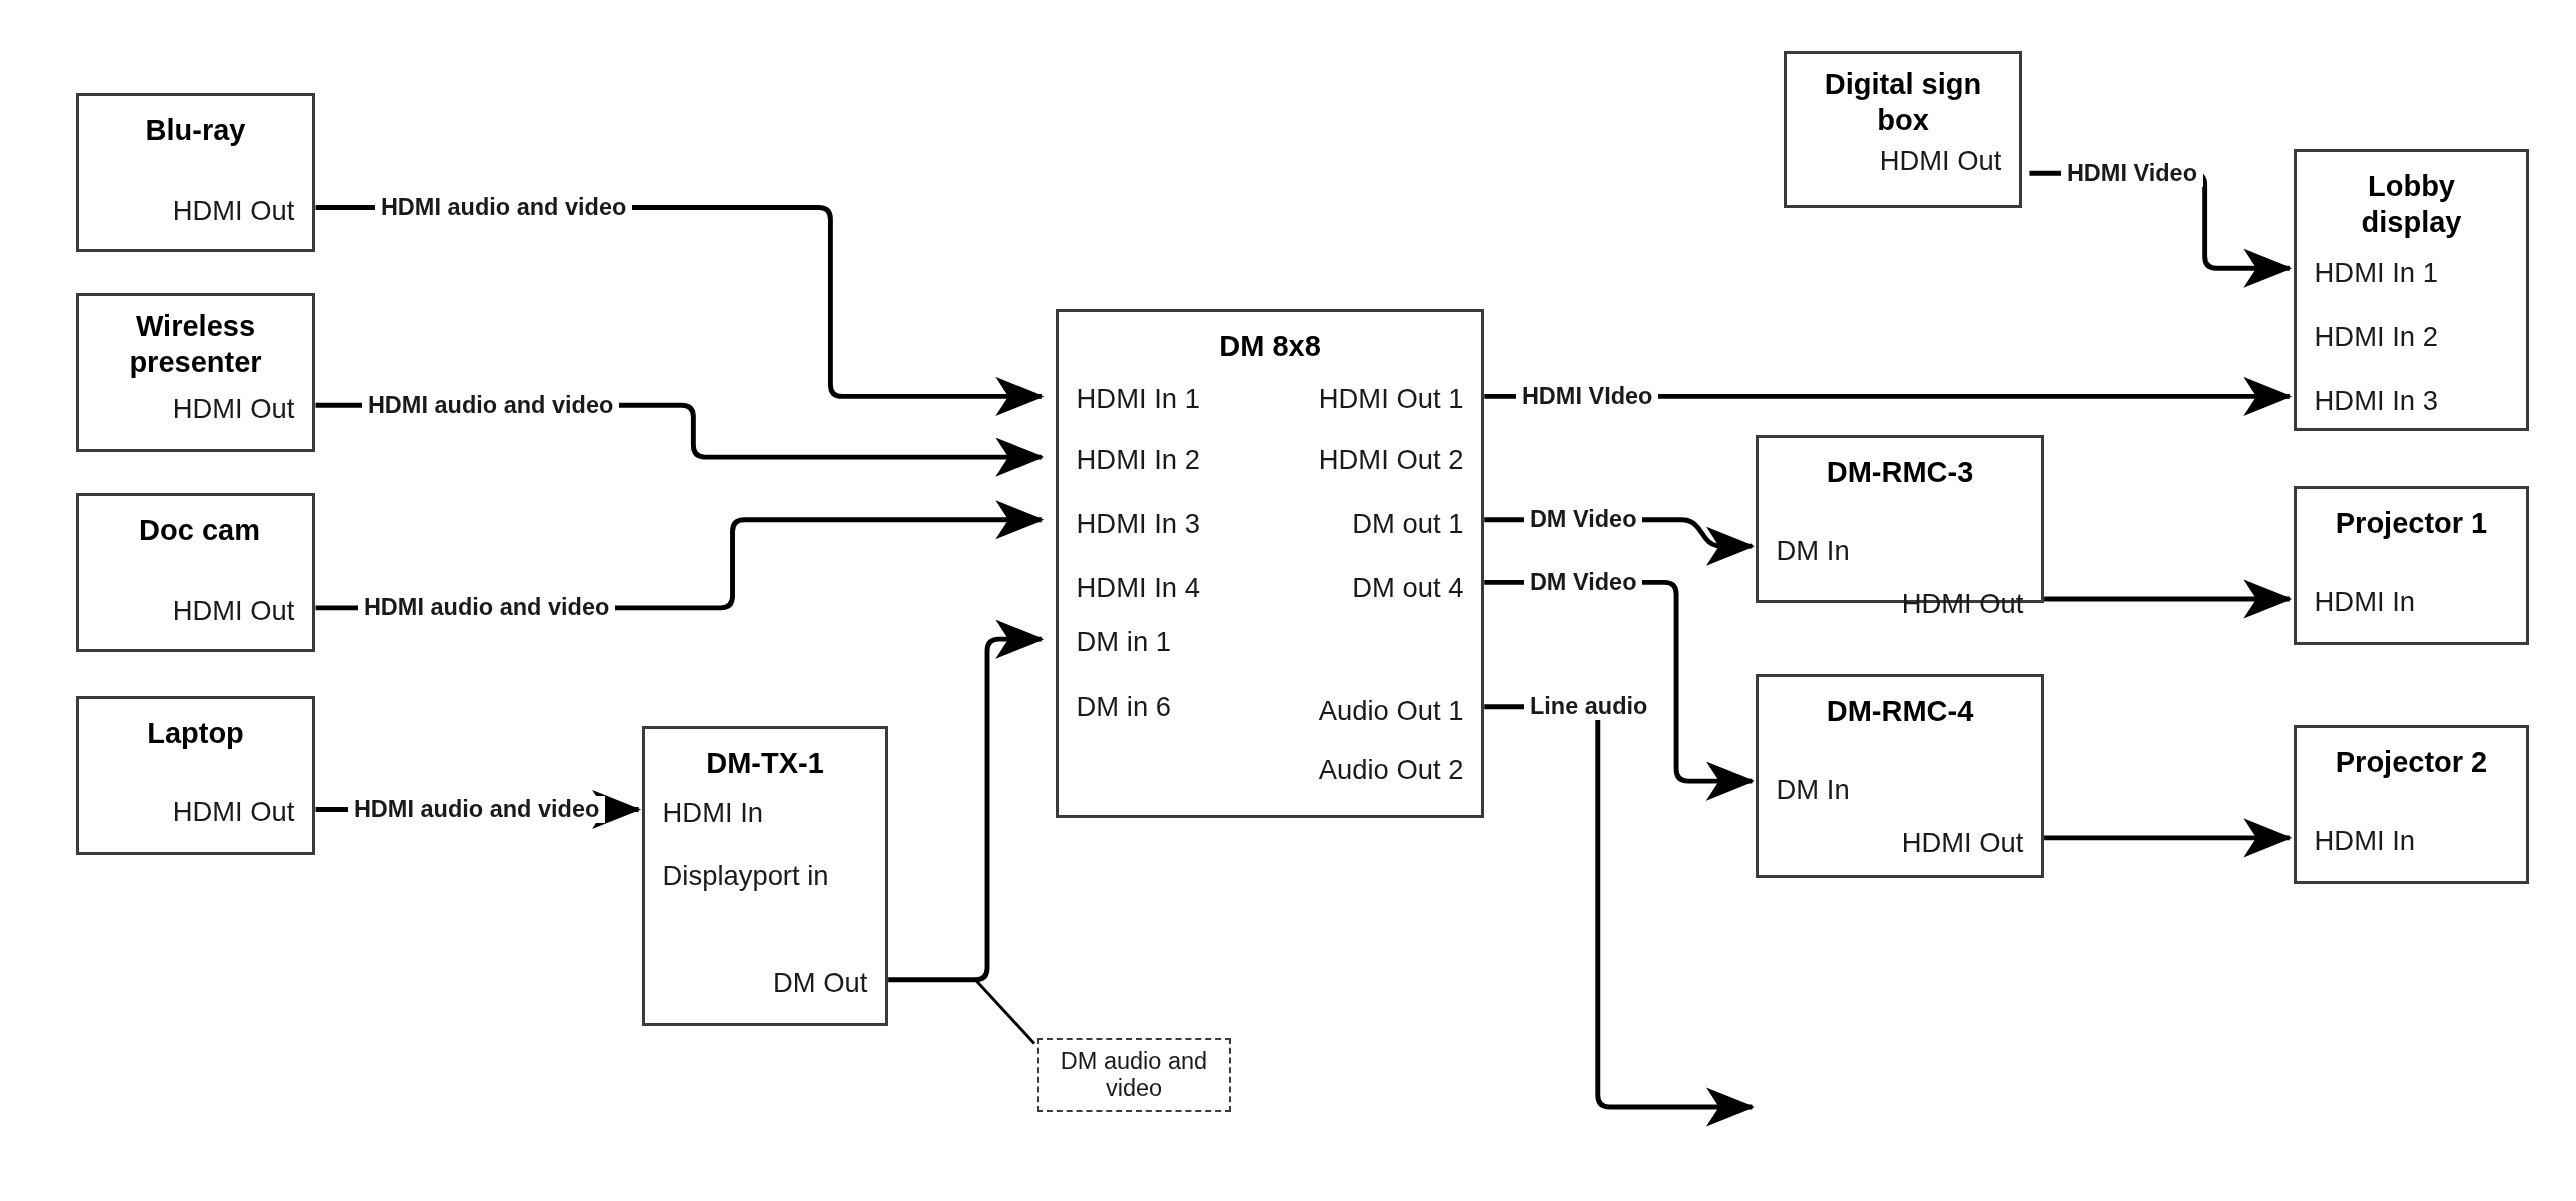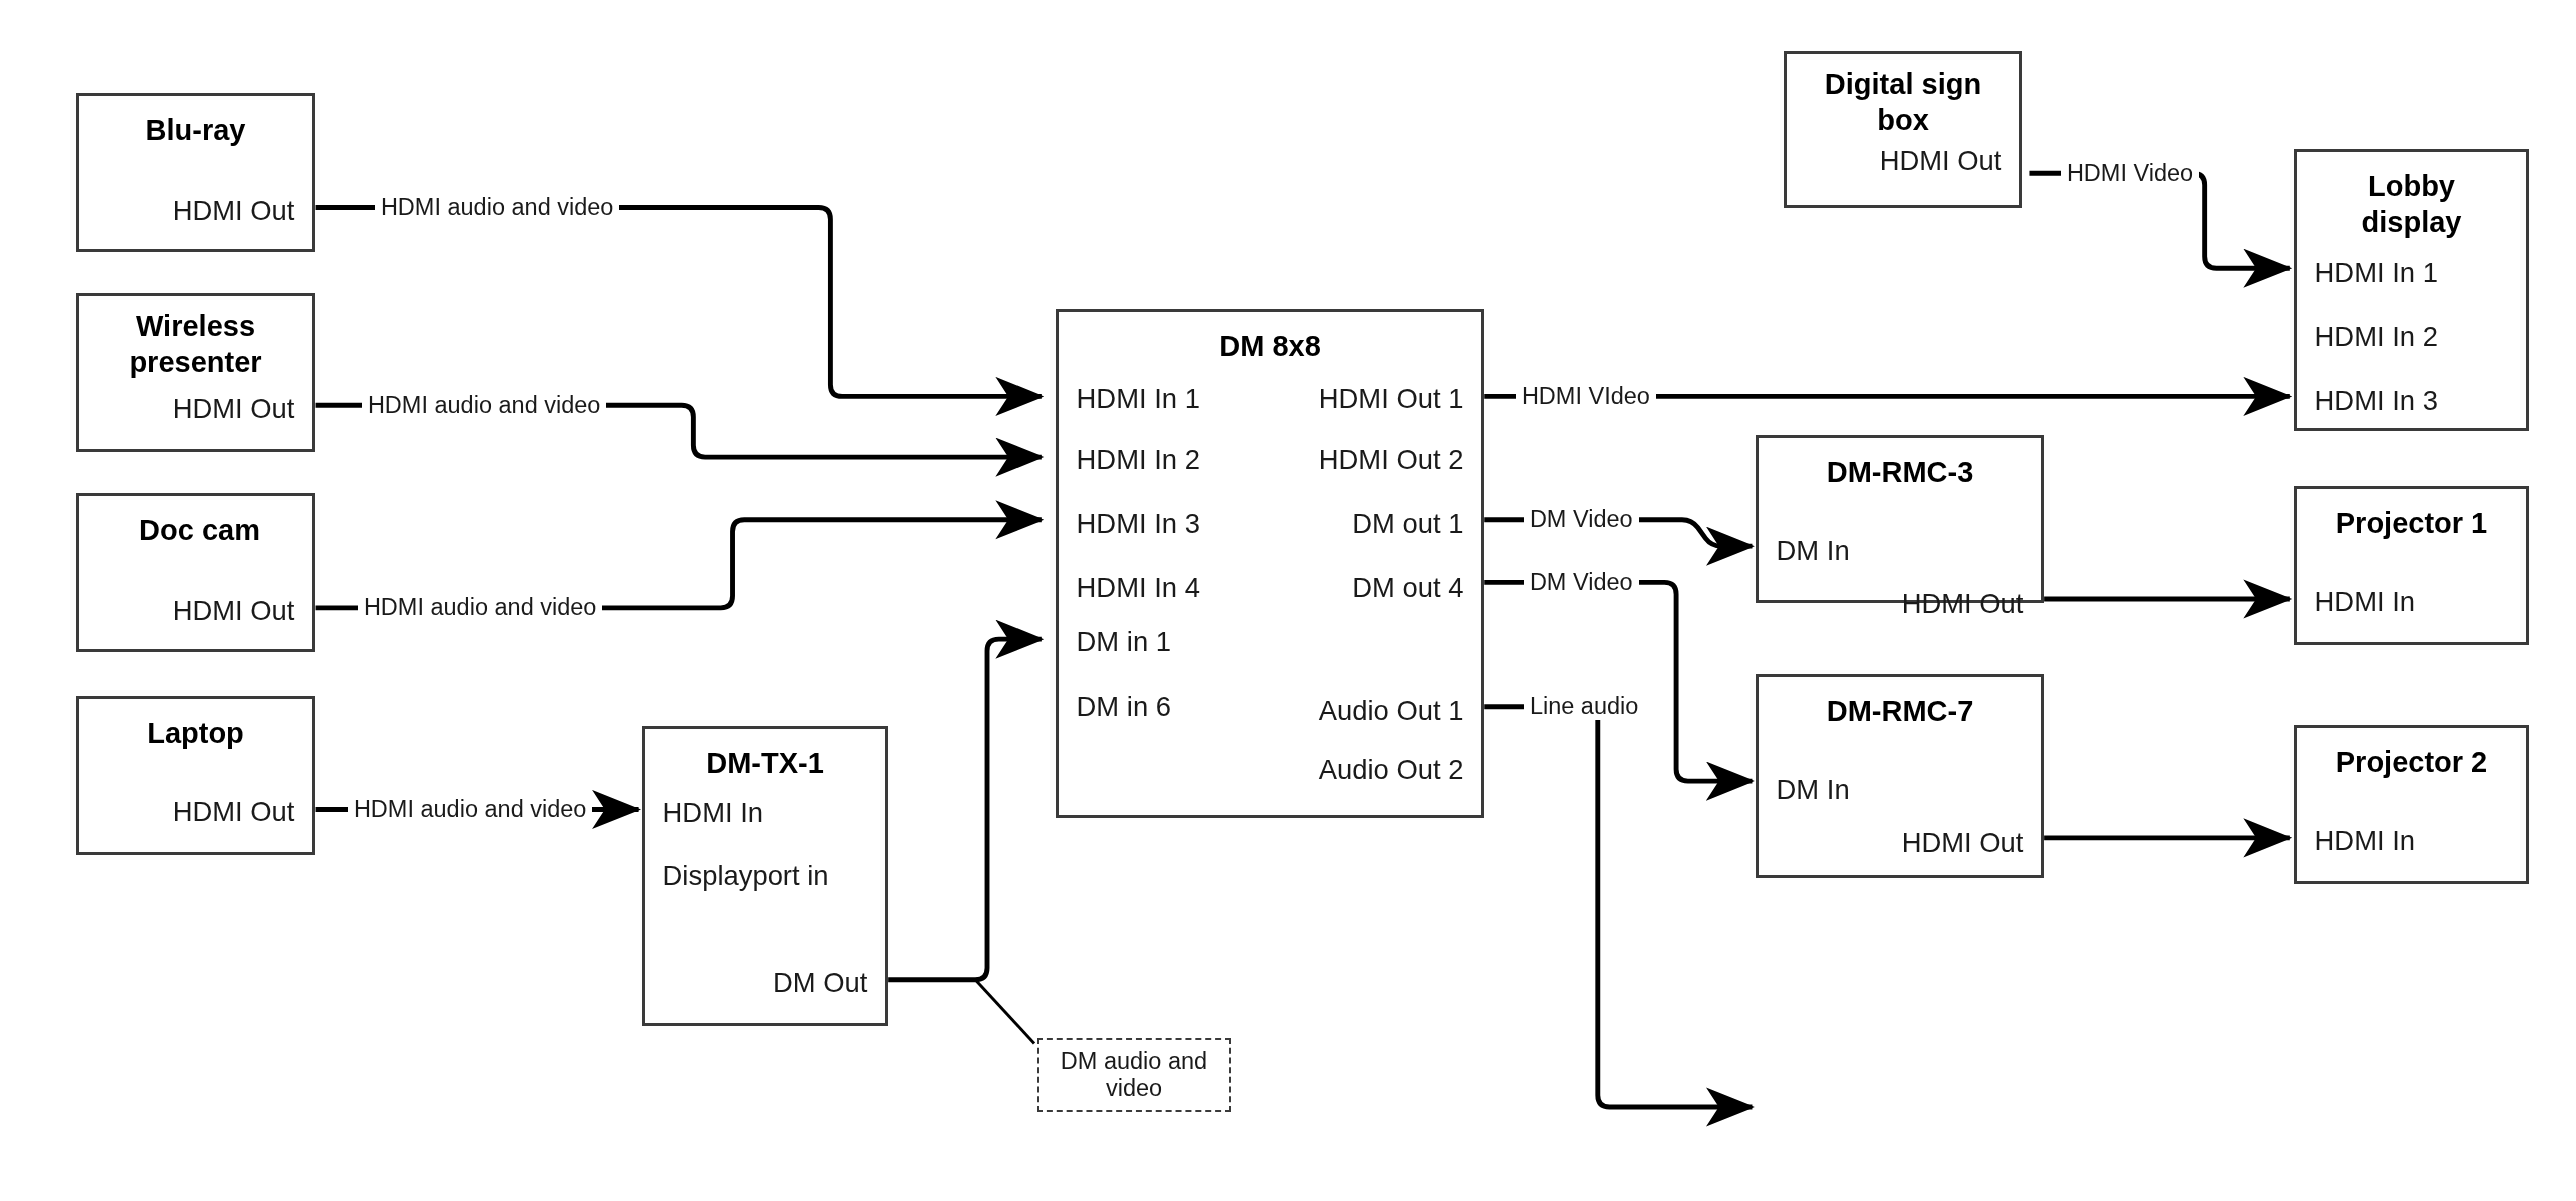--- a/index.html
+++ b/index.html
@@ -51,20 +51,21 @@
   .port.right { right: 17.6px; text-align: right; }
   .edge-label {
     position: absolute;
     font-size: 23.5px;
     line-height: 27.4px;
     color: #1a1a1a;
     background: #ffffff;
     white-space: nowrap;
     padding: 0 5.9px;
     text-align: right;
+    font-weight: bold;
   }
   .note-box {
     position: absolute;
     box-sizing: border-box;
     border: 2px dashed #3a3a3a;
     background: #ffffff;
     color: #1a1a1a;
     font-size: 23.5px;
     line-height: 27.4px;
     text-align: center;
@@ -176,21 +177,21 @@
     <div class="port left" style="top:232px;">HDMI In 3</div>
   </div>
 
   <div class="node" style="left:1756px; top:435px; width:288px; height:168px;">
     <div class="node-title" style="top:15.7px;">DM-RMC-3</div>
     <div class="port left" style="top:96px;">DM In</div>
     <div class="port right" style="top:149px;">HDMI Out</div>
   </div>
 
   <div class="node" style="left:1756px; top:674px; width:288px; height:204px;">
-    <div class="node-title" style="top:15.7px;">DM-RMC-7</div>
+    <div class="node-title" style="top:15.7px;">DM-RMC-4</div>
     <div class="port left" style="top:96px;">DM In</div>
     <div class="port right" style="top:149px;">HDMI Out</div>
   </div>
 
   <div class="node" style="left:2294px; top:486px; width:235px; height:159px;">
     <div class="node-title" style="top:15.7px;">Projector 1</div>
     <div class="port left" style="top:96px;">HDMI In</div>
   </div>
 
   <div class="node" style="left:2294px; top:725px; width:235px; height:159px;">

